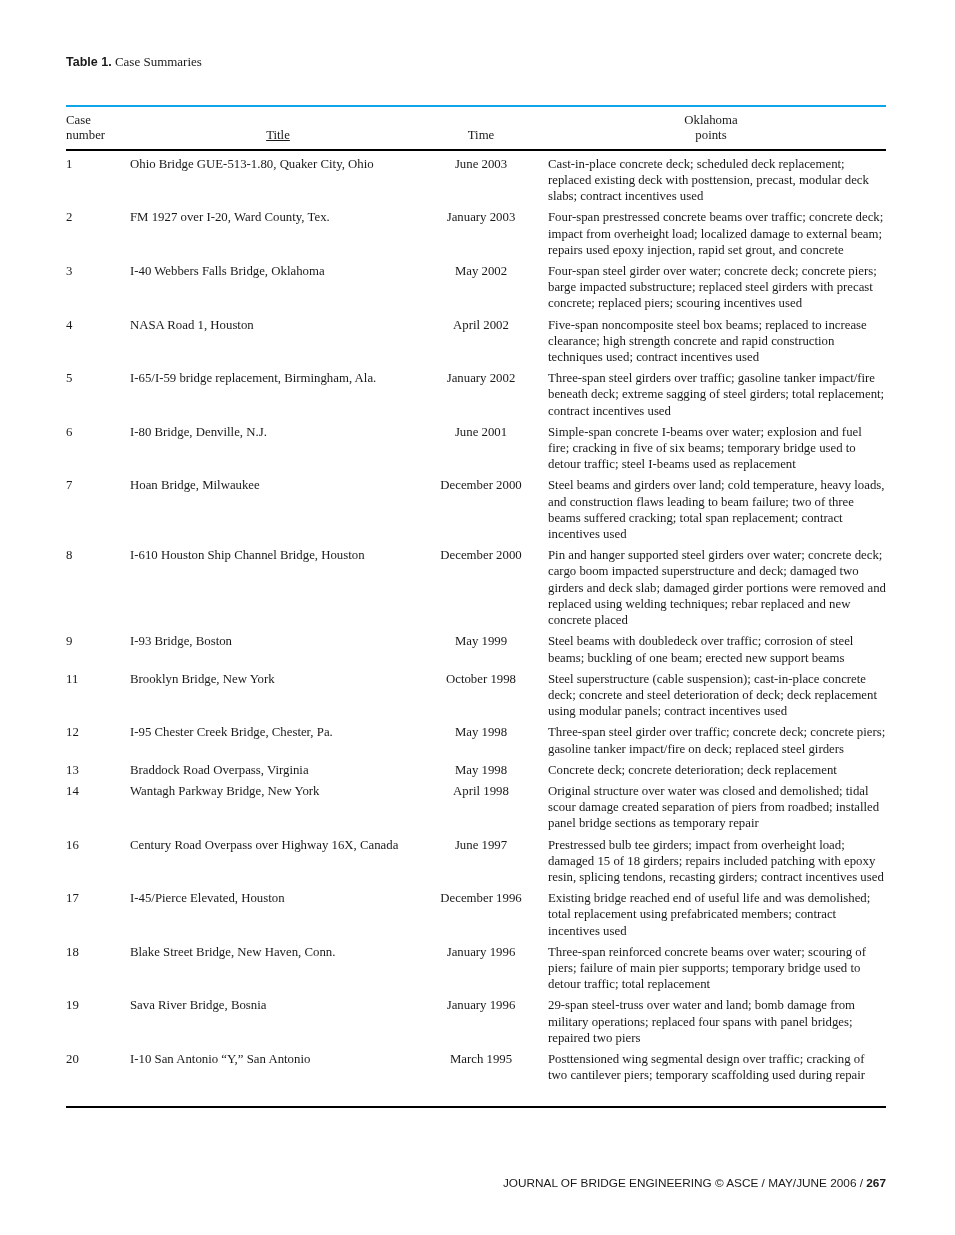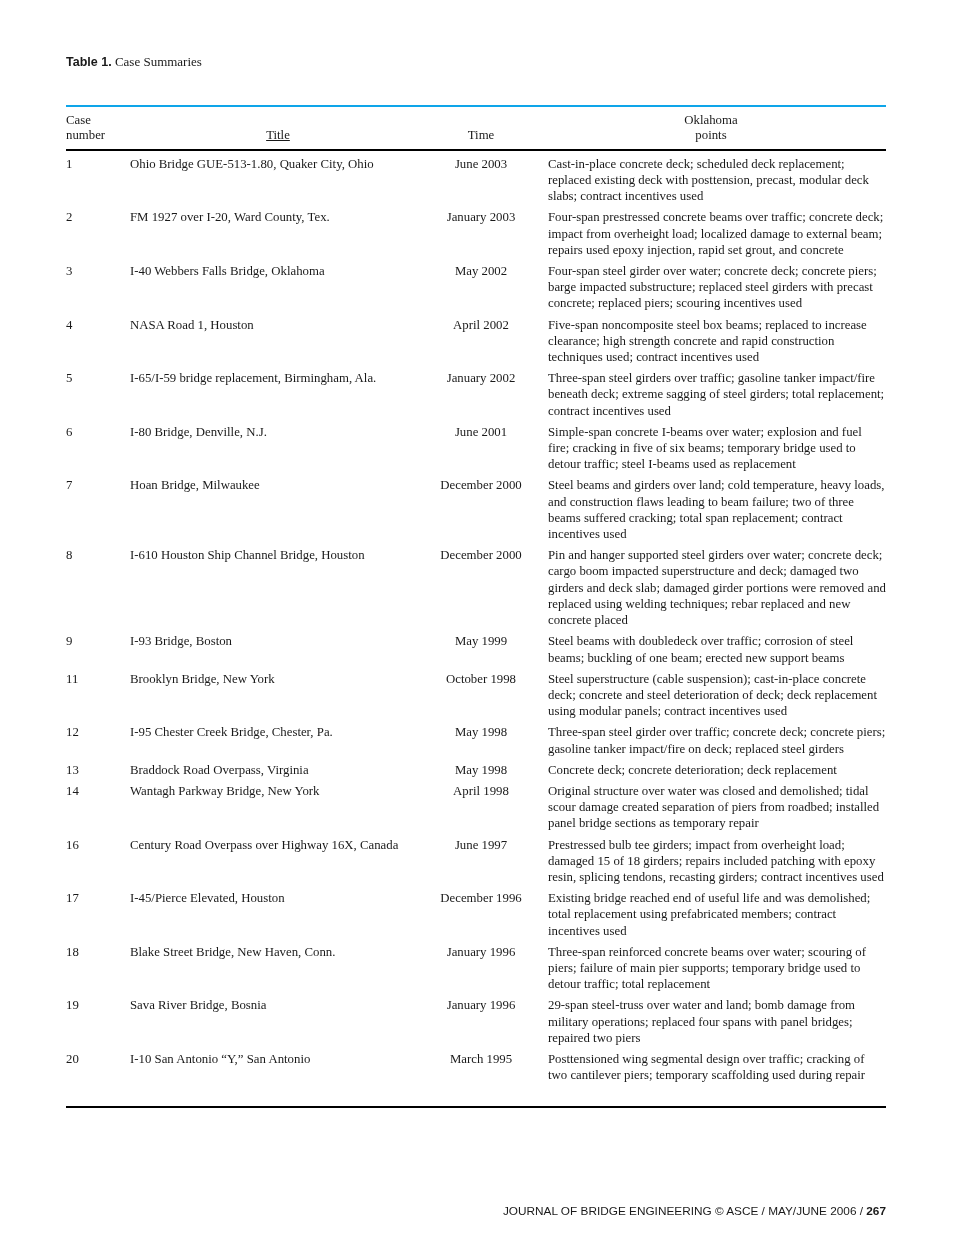--- a/index.html
+++ b/index.html
@@ -60,21 +60,21 @@
     line-height: 16.2px;
     padding: 5px 0 0 0;
   }
   tbody tr:last-child td { padding-bottom: 23px; }
   td:nth-child(1) { padding-right: 8px; }
   td:nth-child(2) { padding-right: 10px; }
   td:nth-child(3) { text-align: center; }
   td:nth-child(4) { padding-left: 12px; }
   .footer {
     position: absolute;
-    top: 1204px;
+    top: 1176px;
     left: 66px;
     width: 820px;
     text-align: right;
     font-family: "Liberation Sans", sans-serif;
     font-size: 11.8px;
     line-height: 14px;
     color: #1a1a1a;
   }
   .footer .page-num { font-weight: bold; }
 </style>

